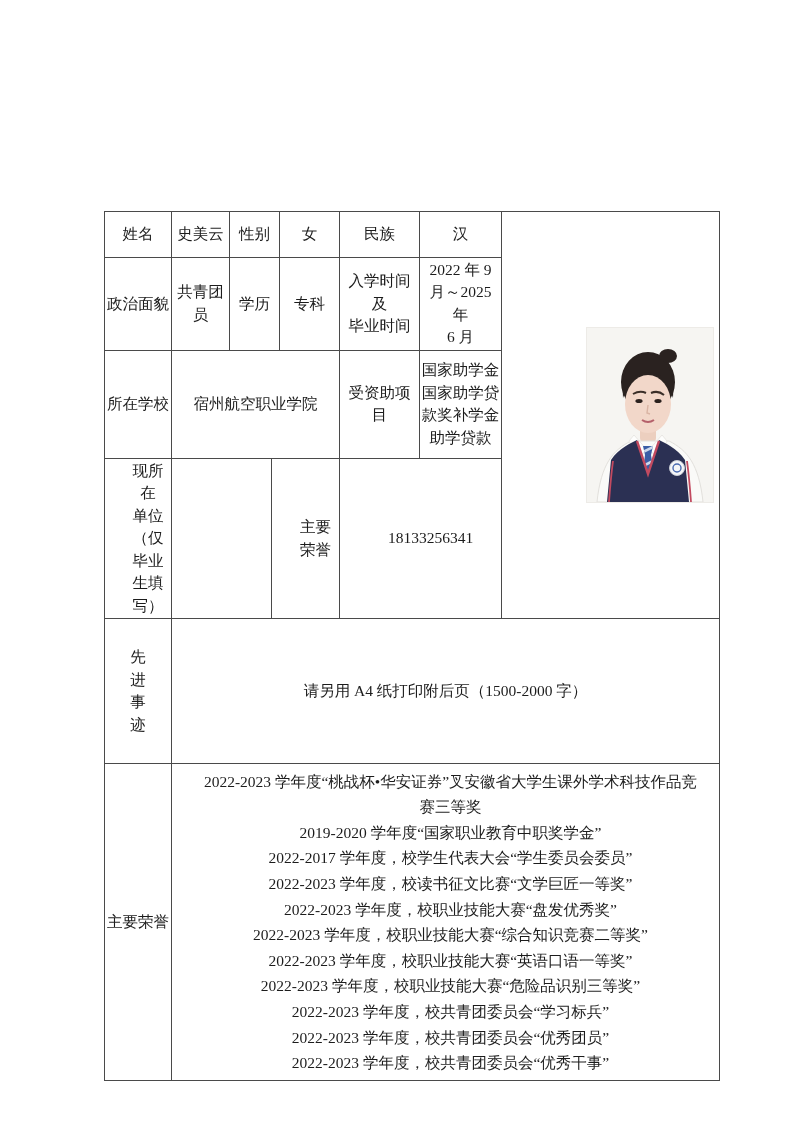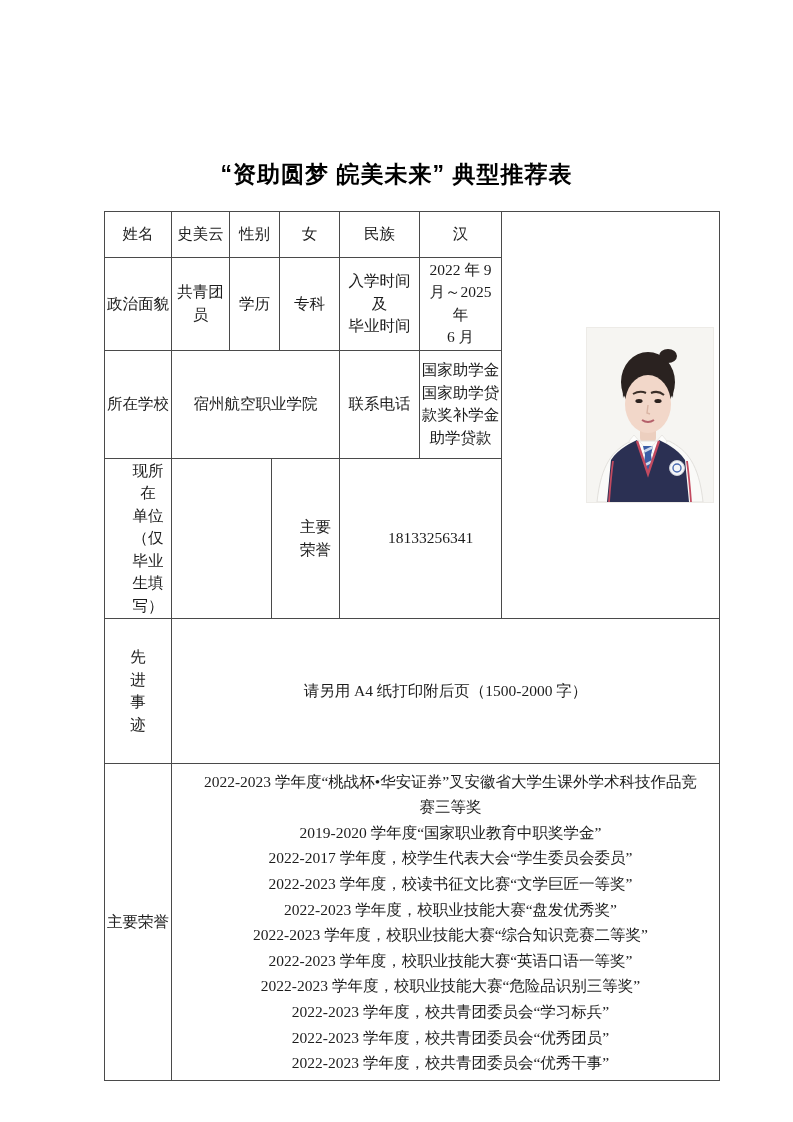--- a/index.html
+++ b/index.html
@@ -35,21 +35,20 @@
   td.honors-cell p { margin:0; line-height:25.6px; font-size:15.5px; white-space:pre-line;padding-left:10px; }
   td.photo-cell { vertical-align:middle; padding:0; }
   .photo-wrap { display:flex; justify-content:flex-end; align-items:center; padding-right:5px; }
   .photo-wrap svg { display:block; outline:1px solid #edebe7; }
 </style>
 </head>
 <body>
 
 <div class="page">
 
-  <div class="title">“资助圆梦 皖美未来” 典型推荐表</div>
 
   <table class="form">
     <colgroup>
       <col style="width:67px">
         <col style="width:58px">
         <col style="width:42px">
         <col style="width:8px">
       <col style="width:60px">
         <col style="width:80px">
         <col style="width:82px">
@@ -123,21 +122,21 @@
       <td class="left-pad f15">入学时间及
 毕业时间</td>
       <td class="left-pad f15">2022 年 9
 月～2025 年
 6 月</td>
     </tr>
 
     <tr class="r3">
       <td>所在学校</td>
       <td colspan="4">宿州航空职业学院</td>
-      <td class="nowrap">联系电话</td>
+      <td class="nowrap">受资助项目</td>
       <td class="f15">国家助学金
 国家助学贷
 款奖补学金
 助学贷款</td>
     </tr>
 
     <tr class="r4">
       <td>现所在
 单位（仅
 毕业生填

